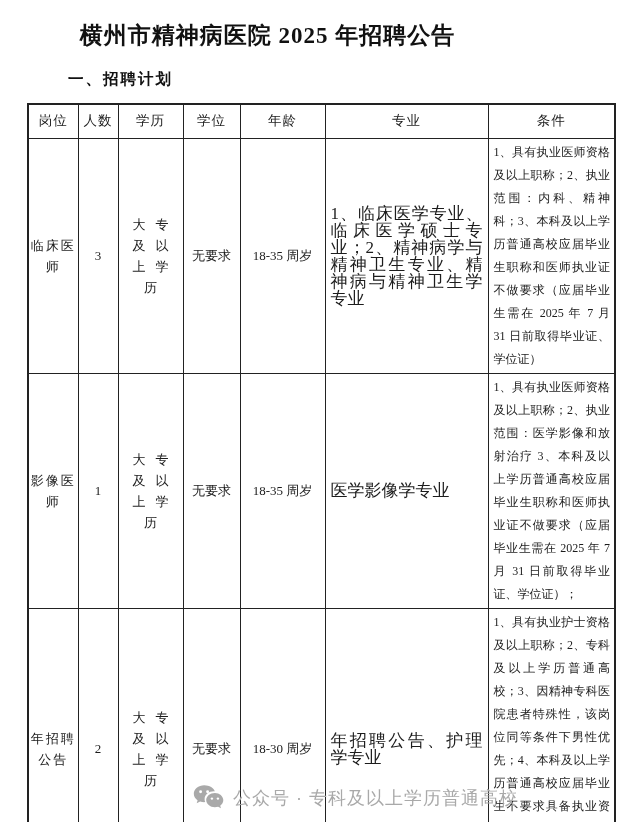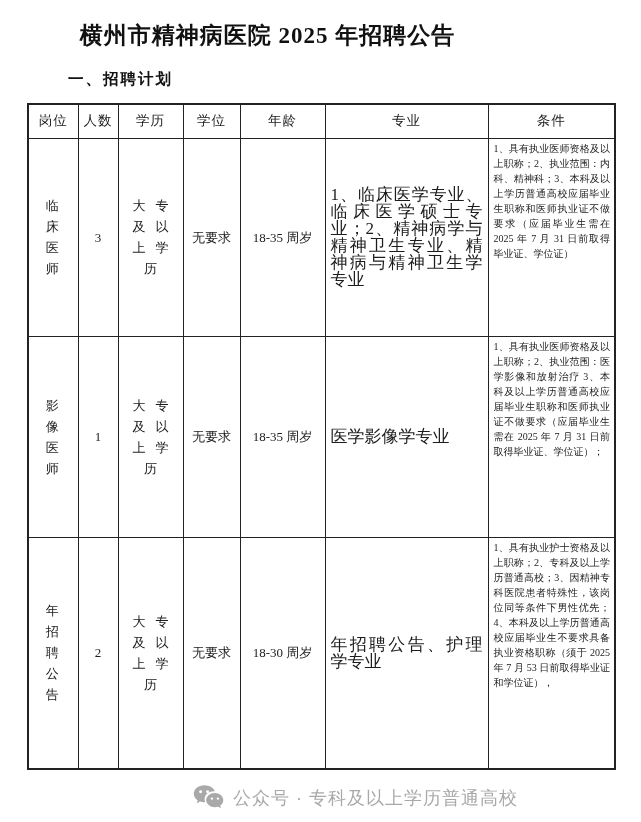--- a/index.html
+++ b/index.html
@@ -63,33 +63,33 @@
   col.c-cond      { width: 127px; }
   tr.r1 { height: 198px; }
   tr.r2 { height: 201px; }
   tr.r3 { height: 232px; }
   td.center {
     text-align: center;
     vertical-align: middle;
     font-size: 13px;
     line-height: 21px;
   }
-  td.cell-position { padding: 0 15px; letter-spacing: 2px; }
+  td.cell-position { padding: 0 0; letter-spacing: 2px; }
   td.cell-education { padding: 0 14px; text-align: justify; text-align-last: center; }
   td.cell-major {
     vertical-align: middle;
     font-size: 17px;
     line-height: 17px;
     padding: 3px 5px;
     text-align: justify;
   }
   td.cell-cond {
     vertical-align: top;
-    font-size: 10px;
-    line-height: 15px;
+    font-size: 12px;
+    line-height: 23px;
     padding: 2px 4px 2px 5px;
     text-align: justify;
   }
   .footer {
     position: absolute;
     top: 784px;
     right: 17px;
     display: flex;
     align-items: center;
     gap: 9px;

